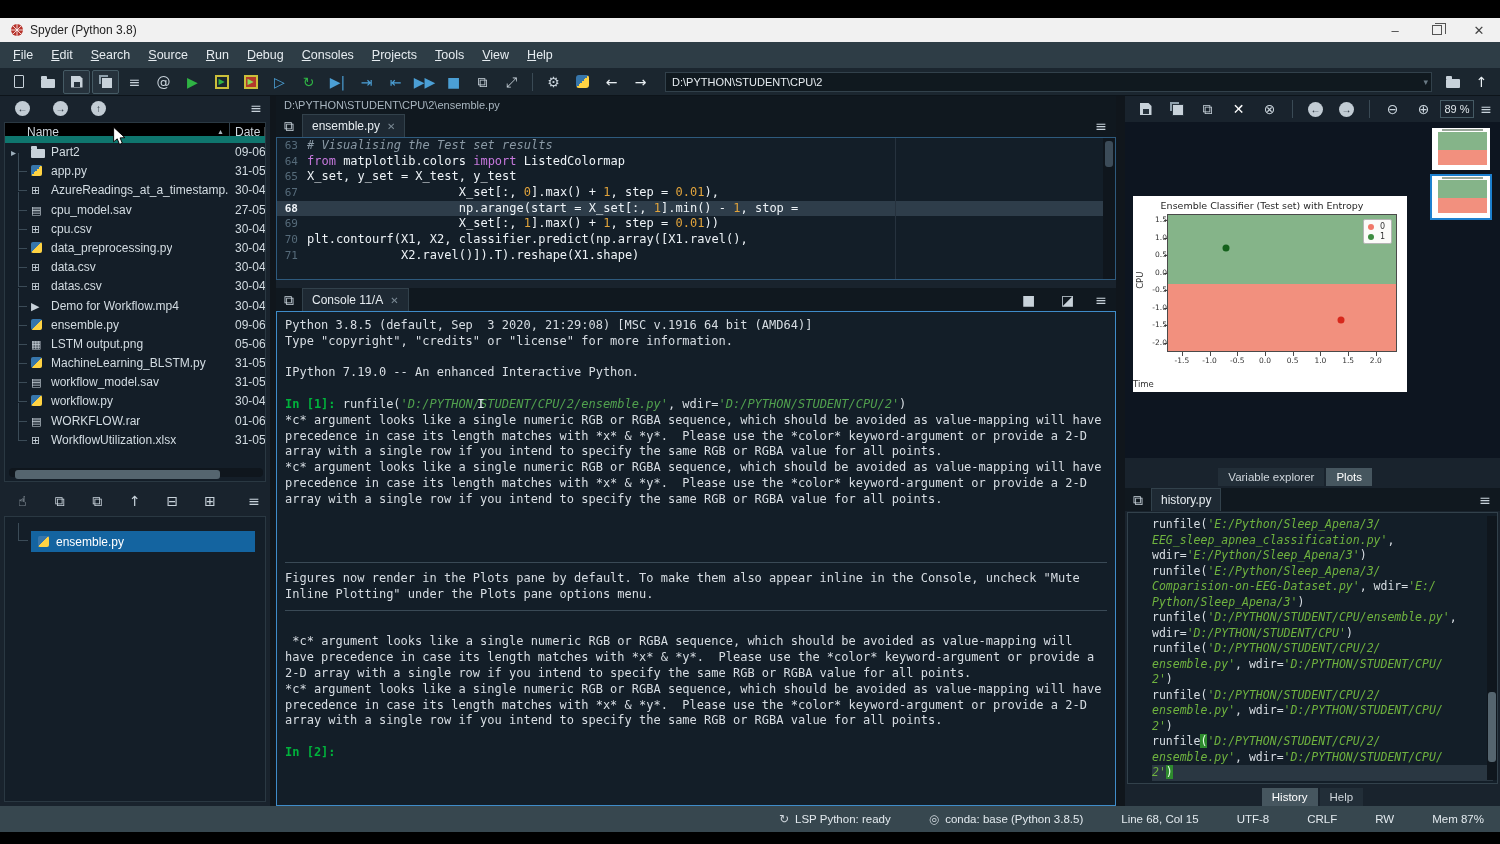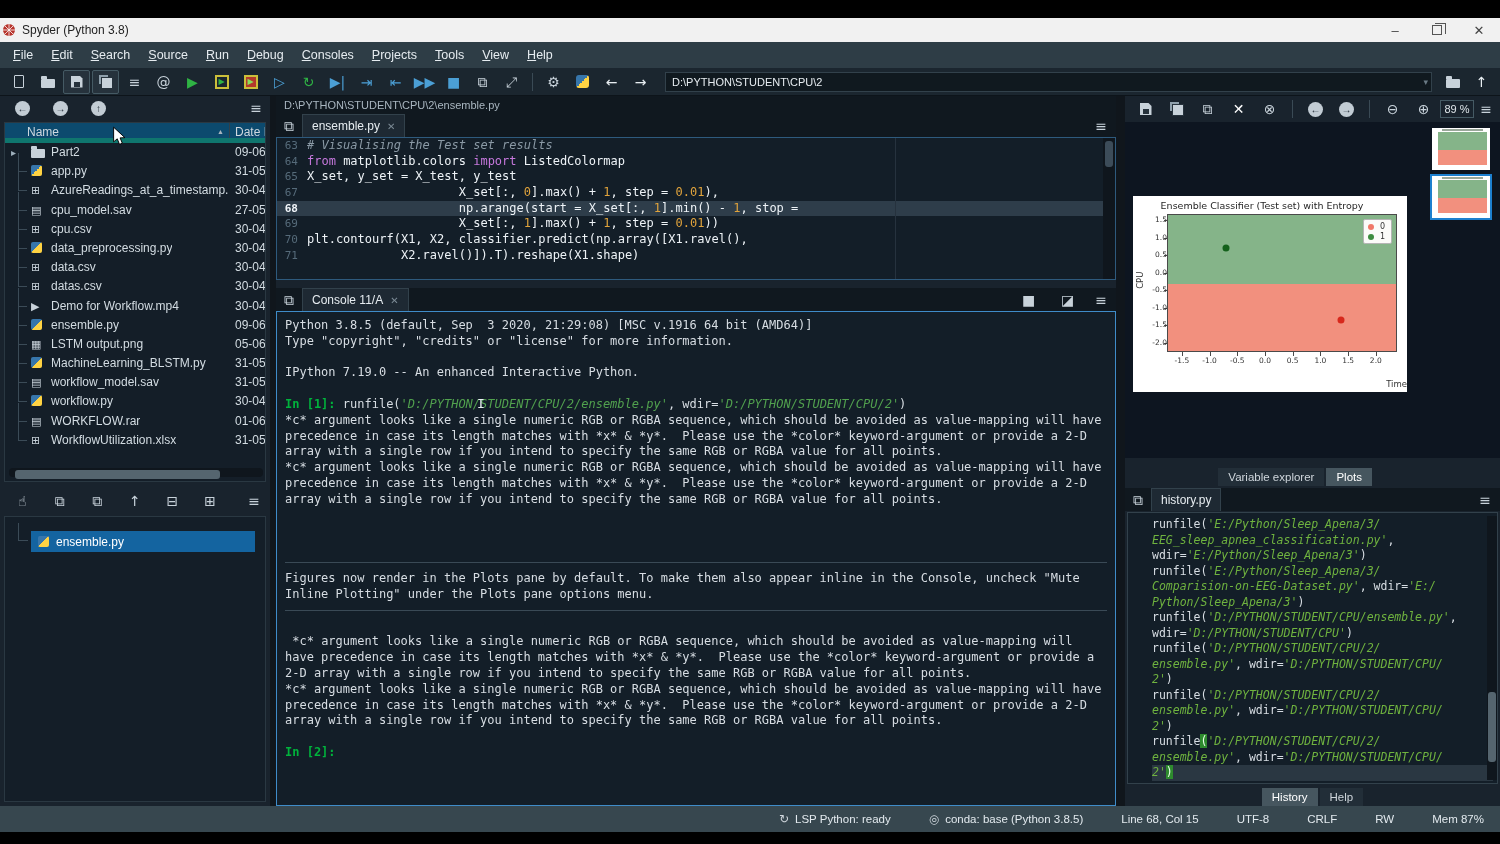--- a/index.html
+++ b/index.html
@@ -2,21 +2,21 @@
 <html><head>
 <meta charset="utf-8">
 <style>
   * { margin:0; padding:0; box-sizing:border-box; }
   html,body { width:1500px; height:844px; background:#000; overflow:hidden;
               font-family:"Liberation Sans", sans-serif; }
   .app { position:absolute; left:0; top:0; width:1500px; height:844px; background:#000; }
 
   
   .titlebar { position:absolute; left:0; top:18px; width:1500px; height:24px;
-              background:#f1f1f1; display:flex; align-items:center; padding-left:2px;
+              background:#f1f1f1; display:flex; align-items:center; padding-left:10px;
               color:#222; font-size:12px; }
   .titlebar .ttl { margin-left:6px; }
   .wincontrols { margin-left:auto; display:flex; height:100%; }
   .wincontrols .wc { width:42px; display:flex; align-items:center; justify-content:center;
                      color:#444; font-size:13px; }
   .wc-restore-box { width:10px; height:10px; border:1px solid #555; position:relative; background:#f1f1f1; }
   .wc-restore-box::before { content:""; position:absolute; left:2px; top:-3px; width:10px; height:10px;
                             border:1px solid #555; border-left:none; border-bottom:none; }
 
   
@@ -66,21 +66,21 @@
   .left-panel  { position:absolute; left:0; top:0; width:270px; height:710px; background:#19232d; }
   .center-panel{ position:absolute; left:276px; top:0; width:840px; height:710px; background:#19232d; }
   .right-panel { position:absolute; left:1125px; top:0; width:375px; height:710px; background:#19232d; }
 
   
   .files-toolbar { position:absolute; left:0; top:0; width:270px; height:24px; display:flex;
                    align-items:center; gap:9px; padding:0 8px; }
   .files-toolbar .spacer { flex:1; }
   .files-pane { position:absolute; left:4px; top:26px; width:262px; height:360px; background:#141e28;
                 border:1px solid #2a3842; overflow:hidden; }
-  .files-header { height:20px; background:#0c4a6e; border-bottom:5px solid #0f766e; position:relative;
+  .files-header { height:20px; background:#000000; border-bottom:7px solid #0f766e; position:relative;
                   color:#cfd8df; font-size:12px; }
   .fh-name { position:absolute; left:22px; top:2px; }
   .fh-sort { position:absolute; left:212px; top:5px; font-size:7px; color:#aab6bf; }
   .fh-div  { position:absolute; left:224px; top:0; bottom:0; border-left:1px solid #32414b; }
   .fh-date { position:absolute; left:230px; top:2px; white-space:nowrap; }
   .frow { position:relative; height:19.2px; color:#d3dce2; font-size:12px; line-height:19.2px; }
   .frow .rail { position:absolute; left:13px; top:-9px; height:19px; border-left:1px solid #3b4b57; }
   .frow .tick { position:absolute; left:13px; top:9px; width:9px; border-top:1px solid #3b4b57; }
   .frow .caret { position:absolute; left:6px; top:0; color:#9fb0bc; font-size:10px; }
   .frow .ficon { position:absolute; left:26px; top:3px; display:flex; }
@@ -149,21 +149,21 @@
   .figure { position:absolute; left:8px; top:74px; width:274px; height:196px; background:#fff;
             font-family:"DejaVu Sans",sans-serif; color:#262626; }
   .fig-title { position:absolute; left:0; right:16px; top:4px; text-align:center; font-size:9.5px; color:#262626; }
   .axes { position:absolute; left:34px; top:18px; width:230px; height:138px; border:1px solid #4a4a4a; }
   .region { position:absolute; left:0; width:100%; }
   .pt { position:absolute; width:7px; height:7px; border-radius:50%; transform:translate(-3.5px,-3.5px); }
   .ytick { position:absolute; right:234px; transform:translateY(-4px); font-size:7.5px; color:#333; }
   .ytm { position:absolute; left:-4px; width:4px; border-top:1px solid #4a4a4a; }
   .xtick { position:absolute; top:141px; transform:translateX(-50%); font-size:7.5px; color:#333; }
   .xtm { position:absolute; bottom:-5px; height:4px; border-left:1px solid #4a4a4a; }
-  .xlabel { position:absolute; left:0; right:0; bottom:3px; text-align:right; font-size:8.5px; color:#333; }
+  .xlabel { position:absolute; left:0; right:0; bottom:3px; text-align:left; font-size:8.5px; color:#333; }
   .ylabel { position:absolute; left:2px; top:50%; transform:rotate(-90deg) translateX(30%); transform-origin:left top;
             font-size:8.5px; color:#333; }
   .legend { position:absolute; right:4px; top:4px; background:#fbfbf9; border:1px solid #b5b5b5;
             border-radius:2px; padding:2px 6px 2px 4px; display:flex; flex-direction:column; gap:1px; }
   .legend .lrow { display:flex; align-items:center; gap:6px; font-size:8px; color:#333; }
   .legend .ldot { width:6px; height:6px; border-radius:50%; }
   .thumbs { position:absolute; left:307px; top:0; width:68px; height:336px; }
   .thumb { position:absolute; left:0; width:58px; height:42px; background:#fff; padding:4px 3px 5px 6px; }
   .thumb .tinner { width:100%; height:100%; position:relative; }
   .thumb .tg { position:absolute; left:0; top:0; width:100%; height:55%; background:#85b489; }

